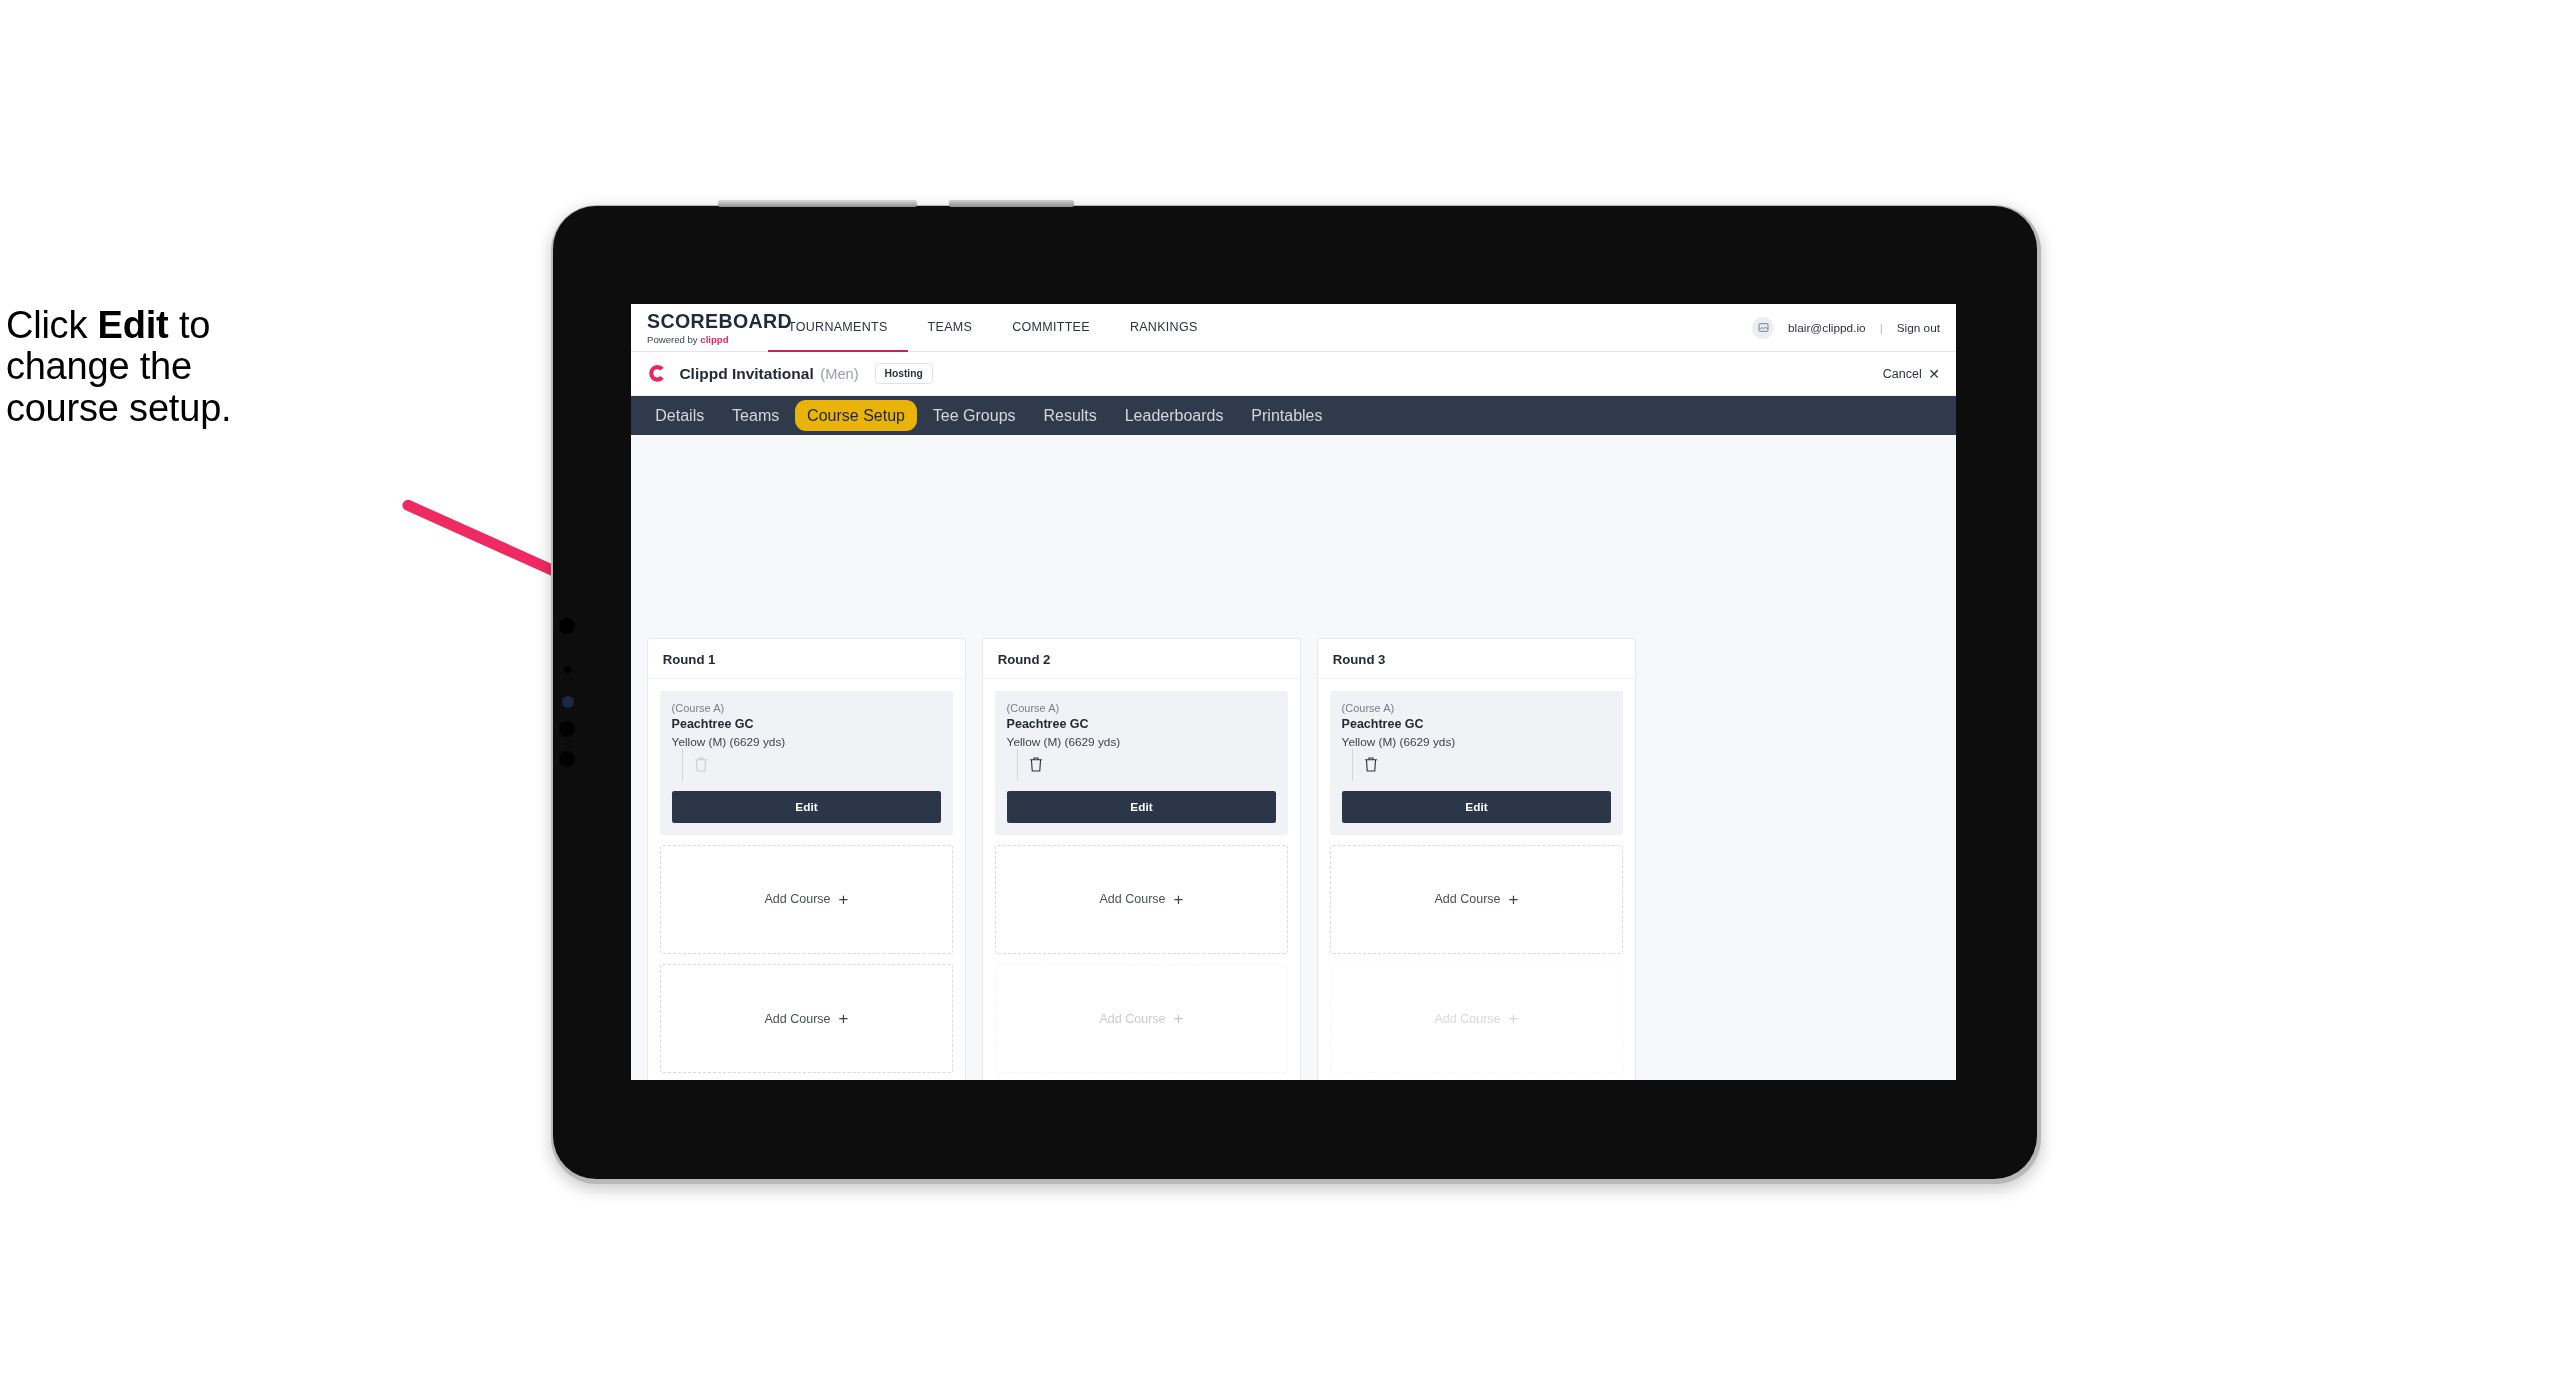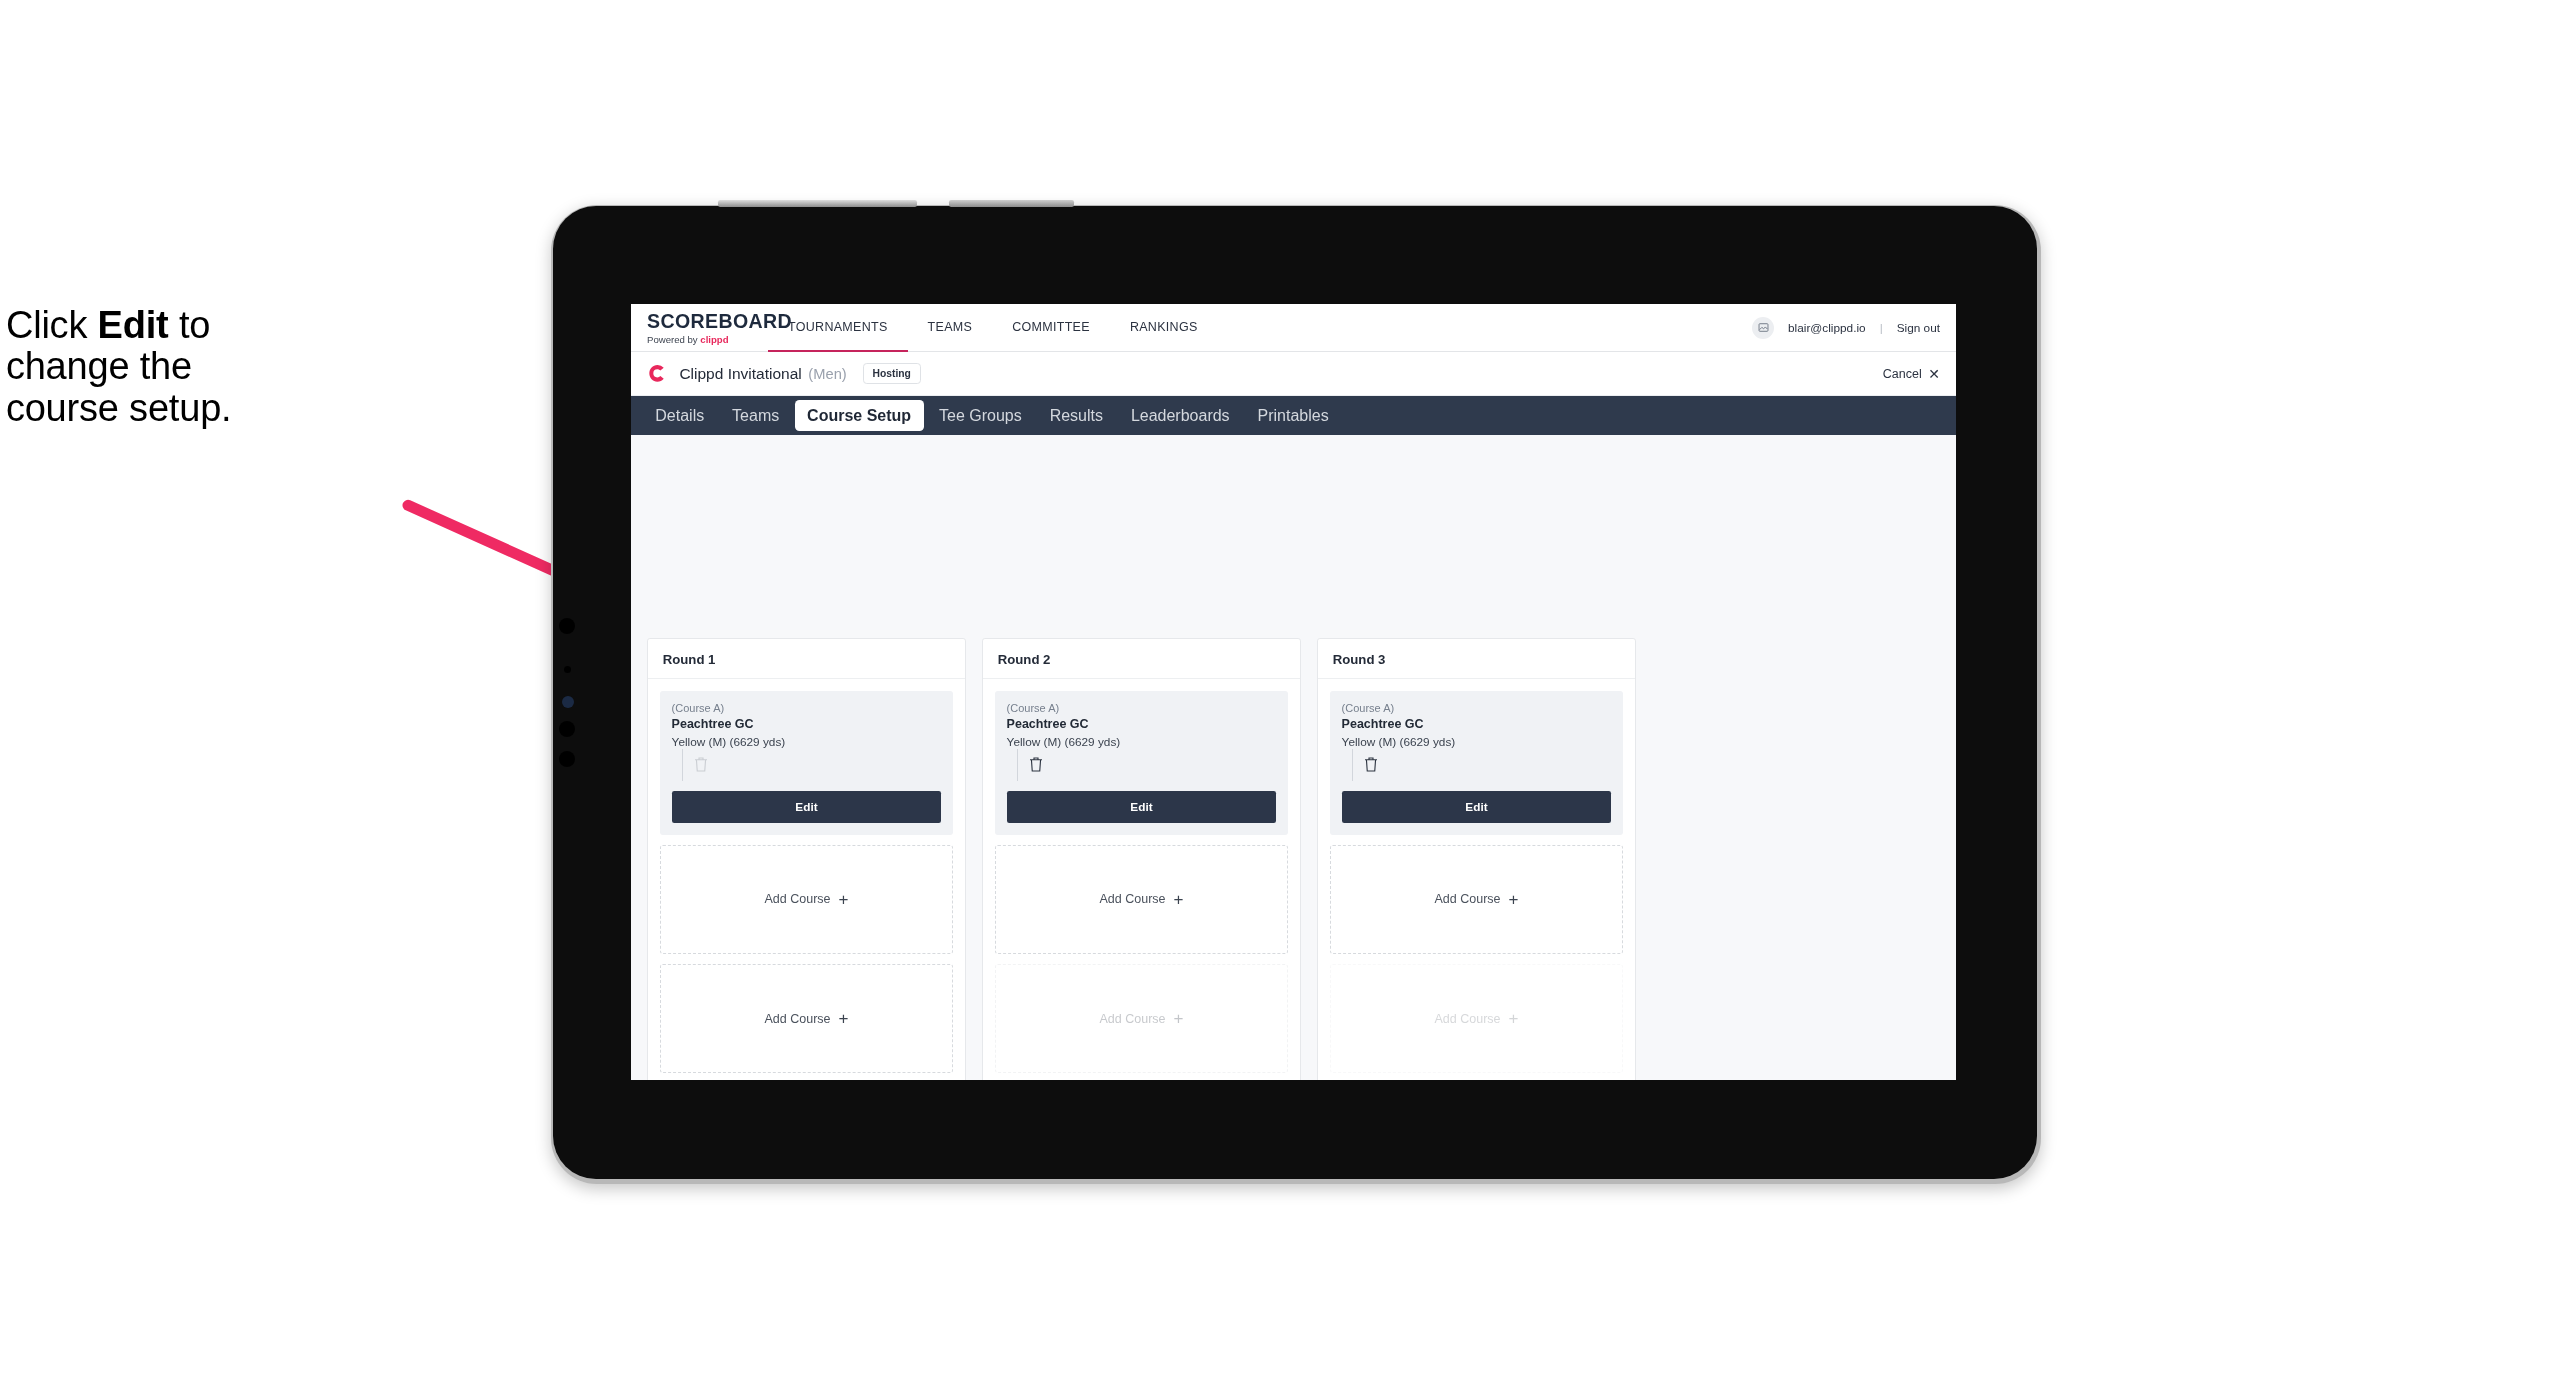--- a/index.html
+++ b/index.html
@@ -158,21 +158,21 @@
     display: flex;
     align-items: center;
     padding: 0 16px;
     border-bottom: 0.7px solid #eceef1;
   }
   .clippd-mark {
     width: 20.6px; height: 20.6px;
     flex: none;
     margin-right: 11.8px;
   }
-  .t-name { font-size: 15.5px; color: #242b38; font-weight: 400; }
+  .t-name { font-size: 15.5px; color: #242b38; font-weight: 700; }
   .t-gender { font-size: 14.7px; color: #9aa1ad; margin-left: 6.6px; }
   .hosting-chip {
     margin-left: 16px;
     font-size: 10.3px;
     color: #2b3240;
     border: 0.7px solid #dfe2e6;
     border-radius: 3.7px;
     padding: 4.4px 8.8px;
     background: #fff;
     font-weight: 600;
@@ -197,23 +197,24 @@
   }
   .tab {
     font-size: 16px;
     color: #d4d8de;
     padding: 6.6px 12.5px;
     border-radius: 4.4px;
     cursor: pointer;
     white-space: nowrap;
   }
   .tab.active {
-    background: #ffffff;
+    background: #eab308;
     color: #1f2735;
-    font-weight: 700;
+    font-weight: 400;
+    border-radius: 11px;
   }
 
   
   .body-area {
     position: relative;
     height: 645px;
     background: #f7f8fa;
     padding: 16px 0 0 16px;
     display: flex;
     gap: 16px;

